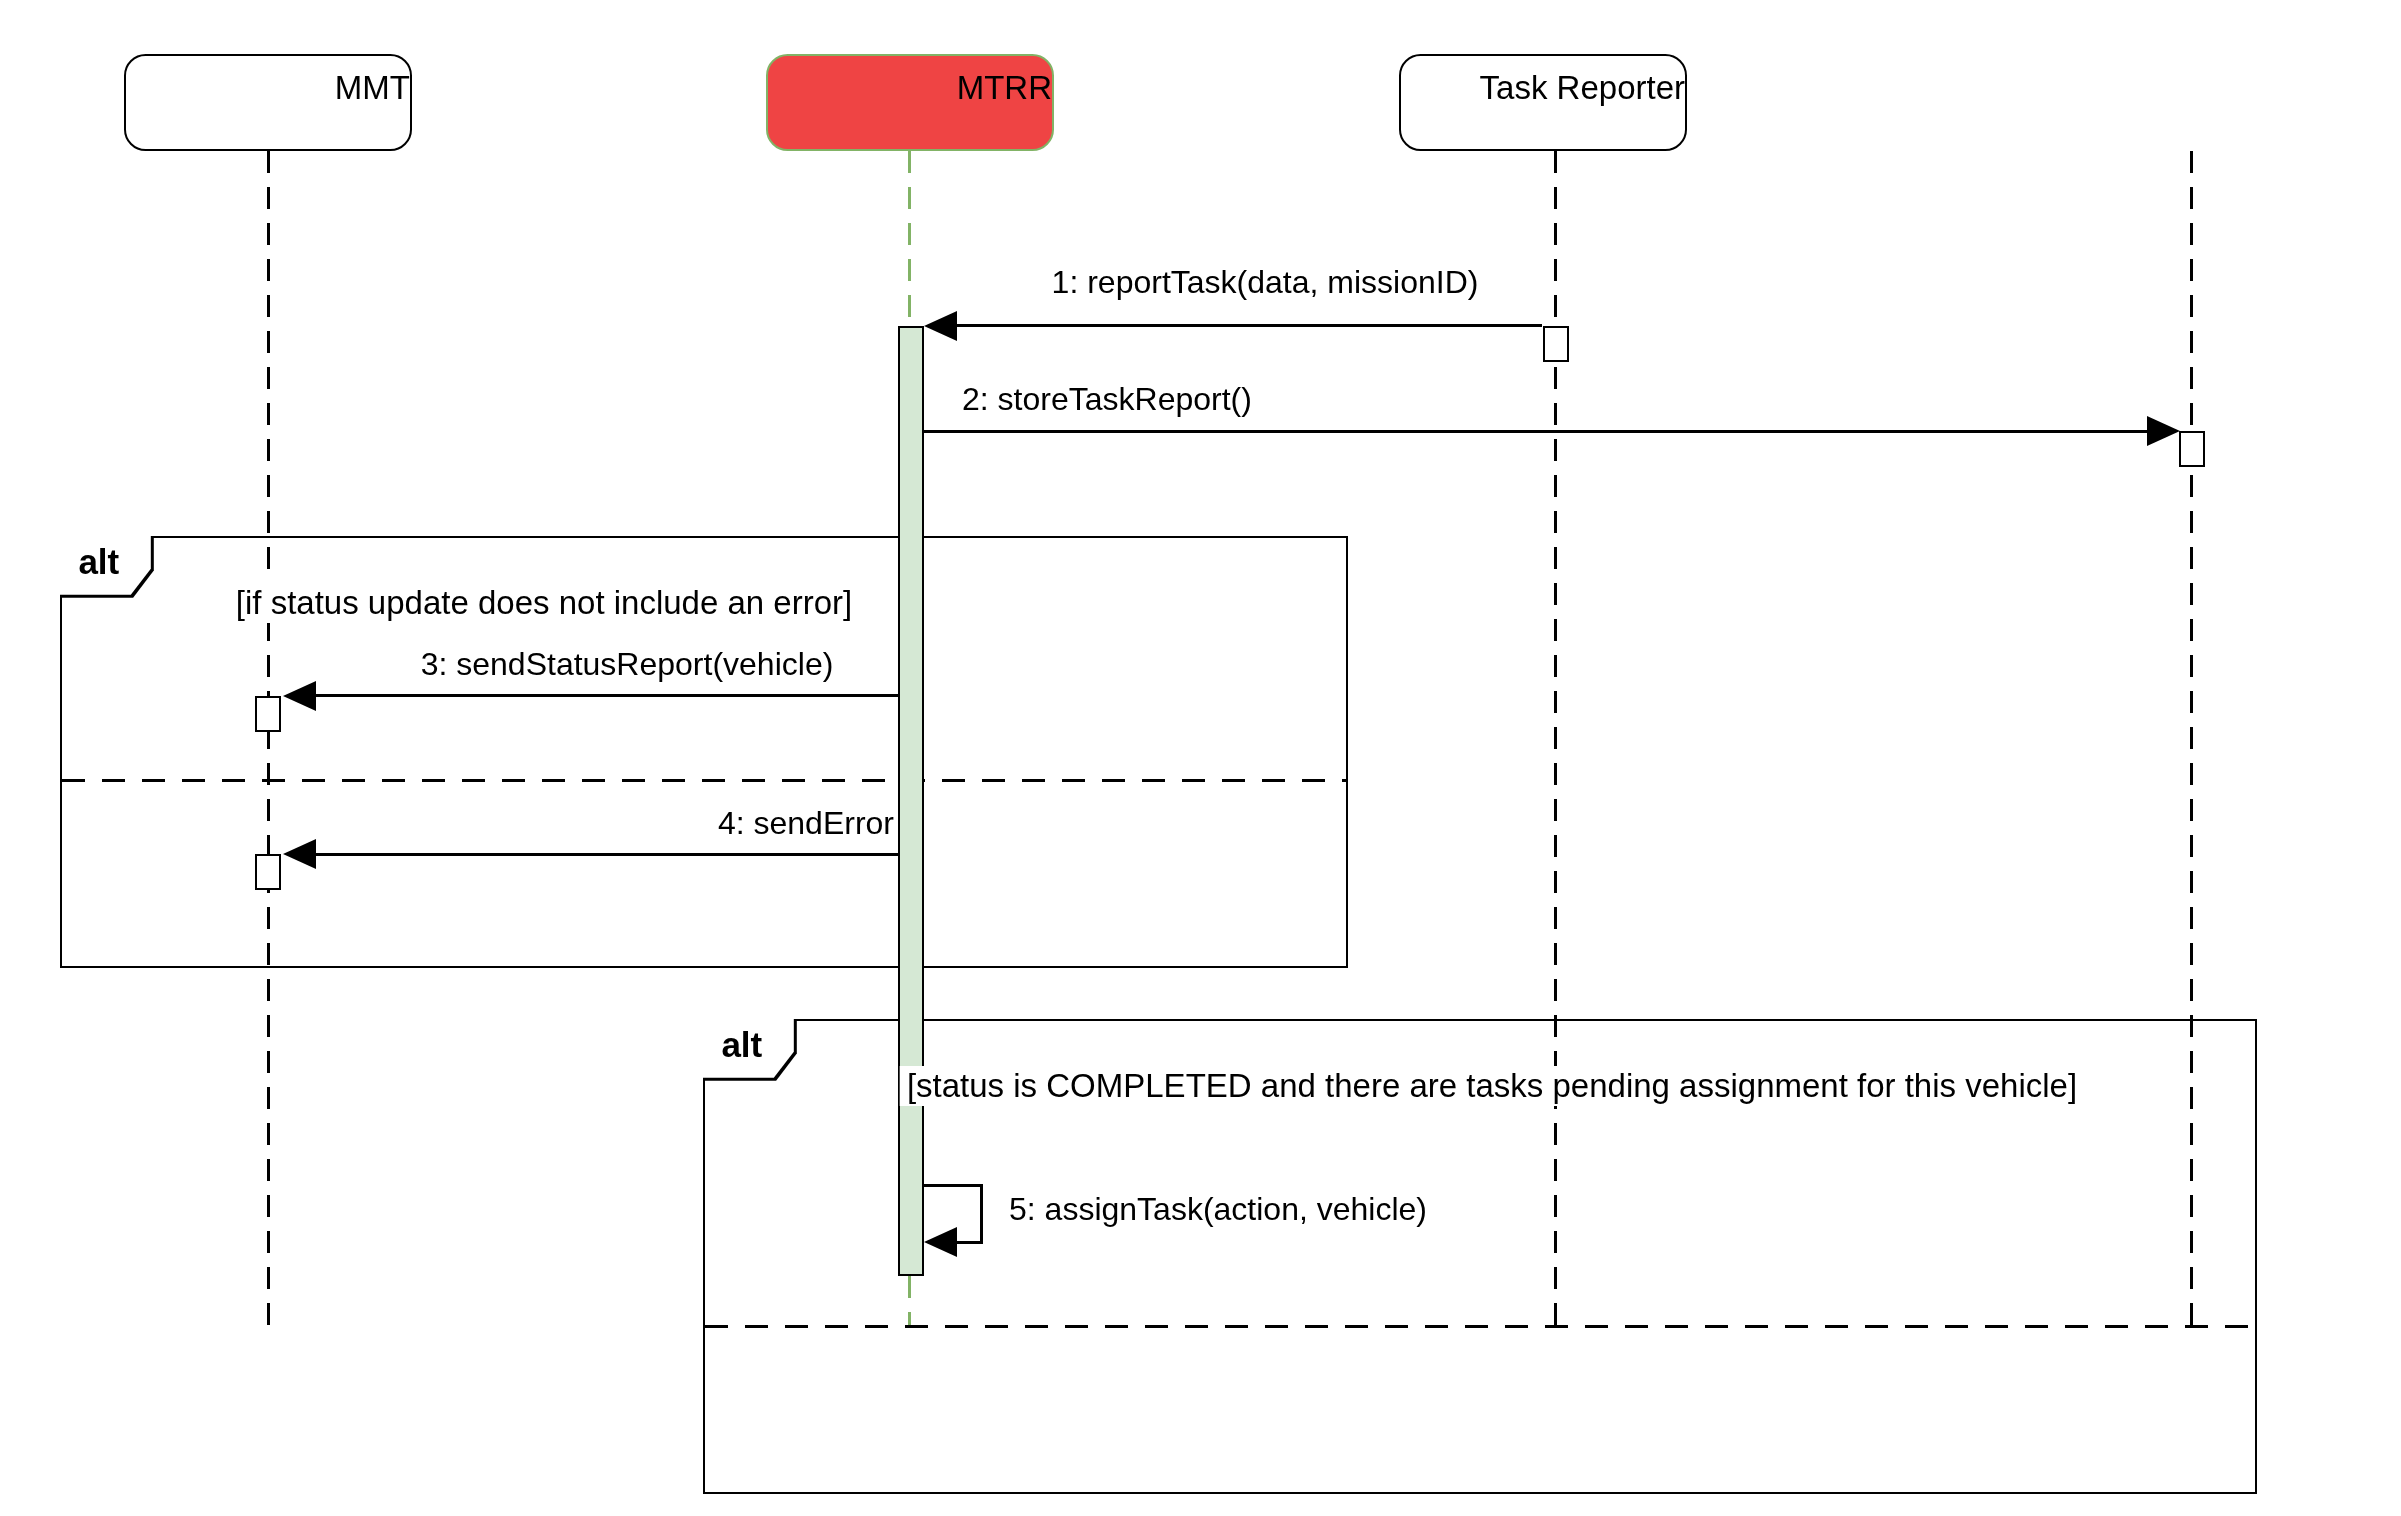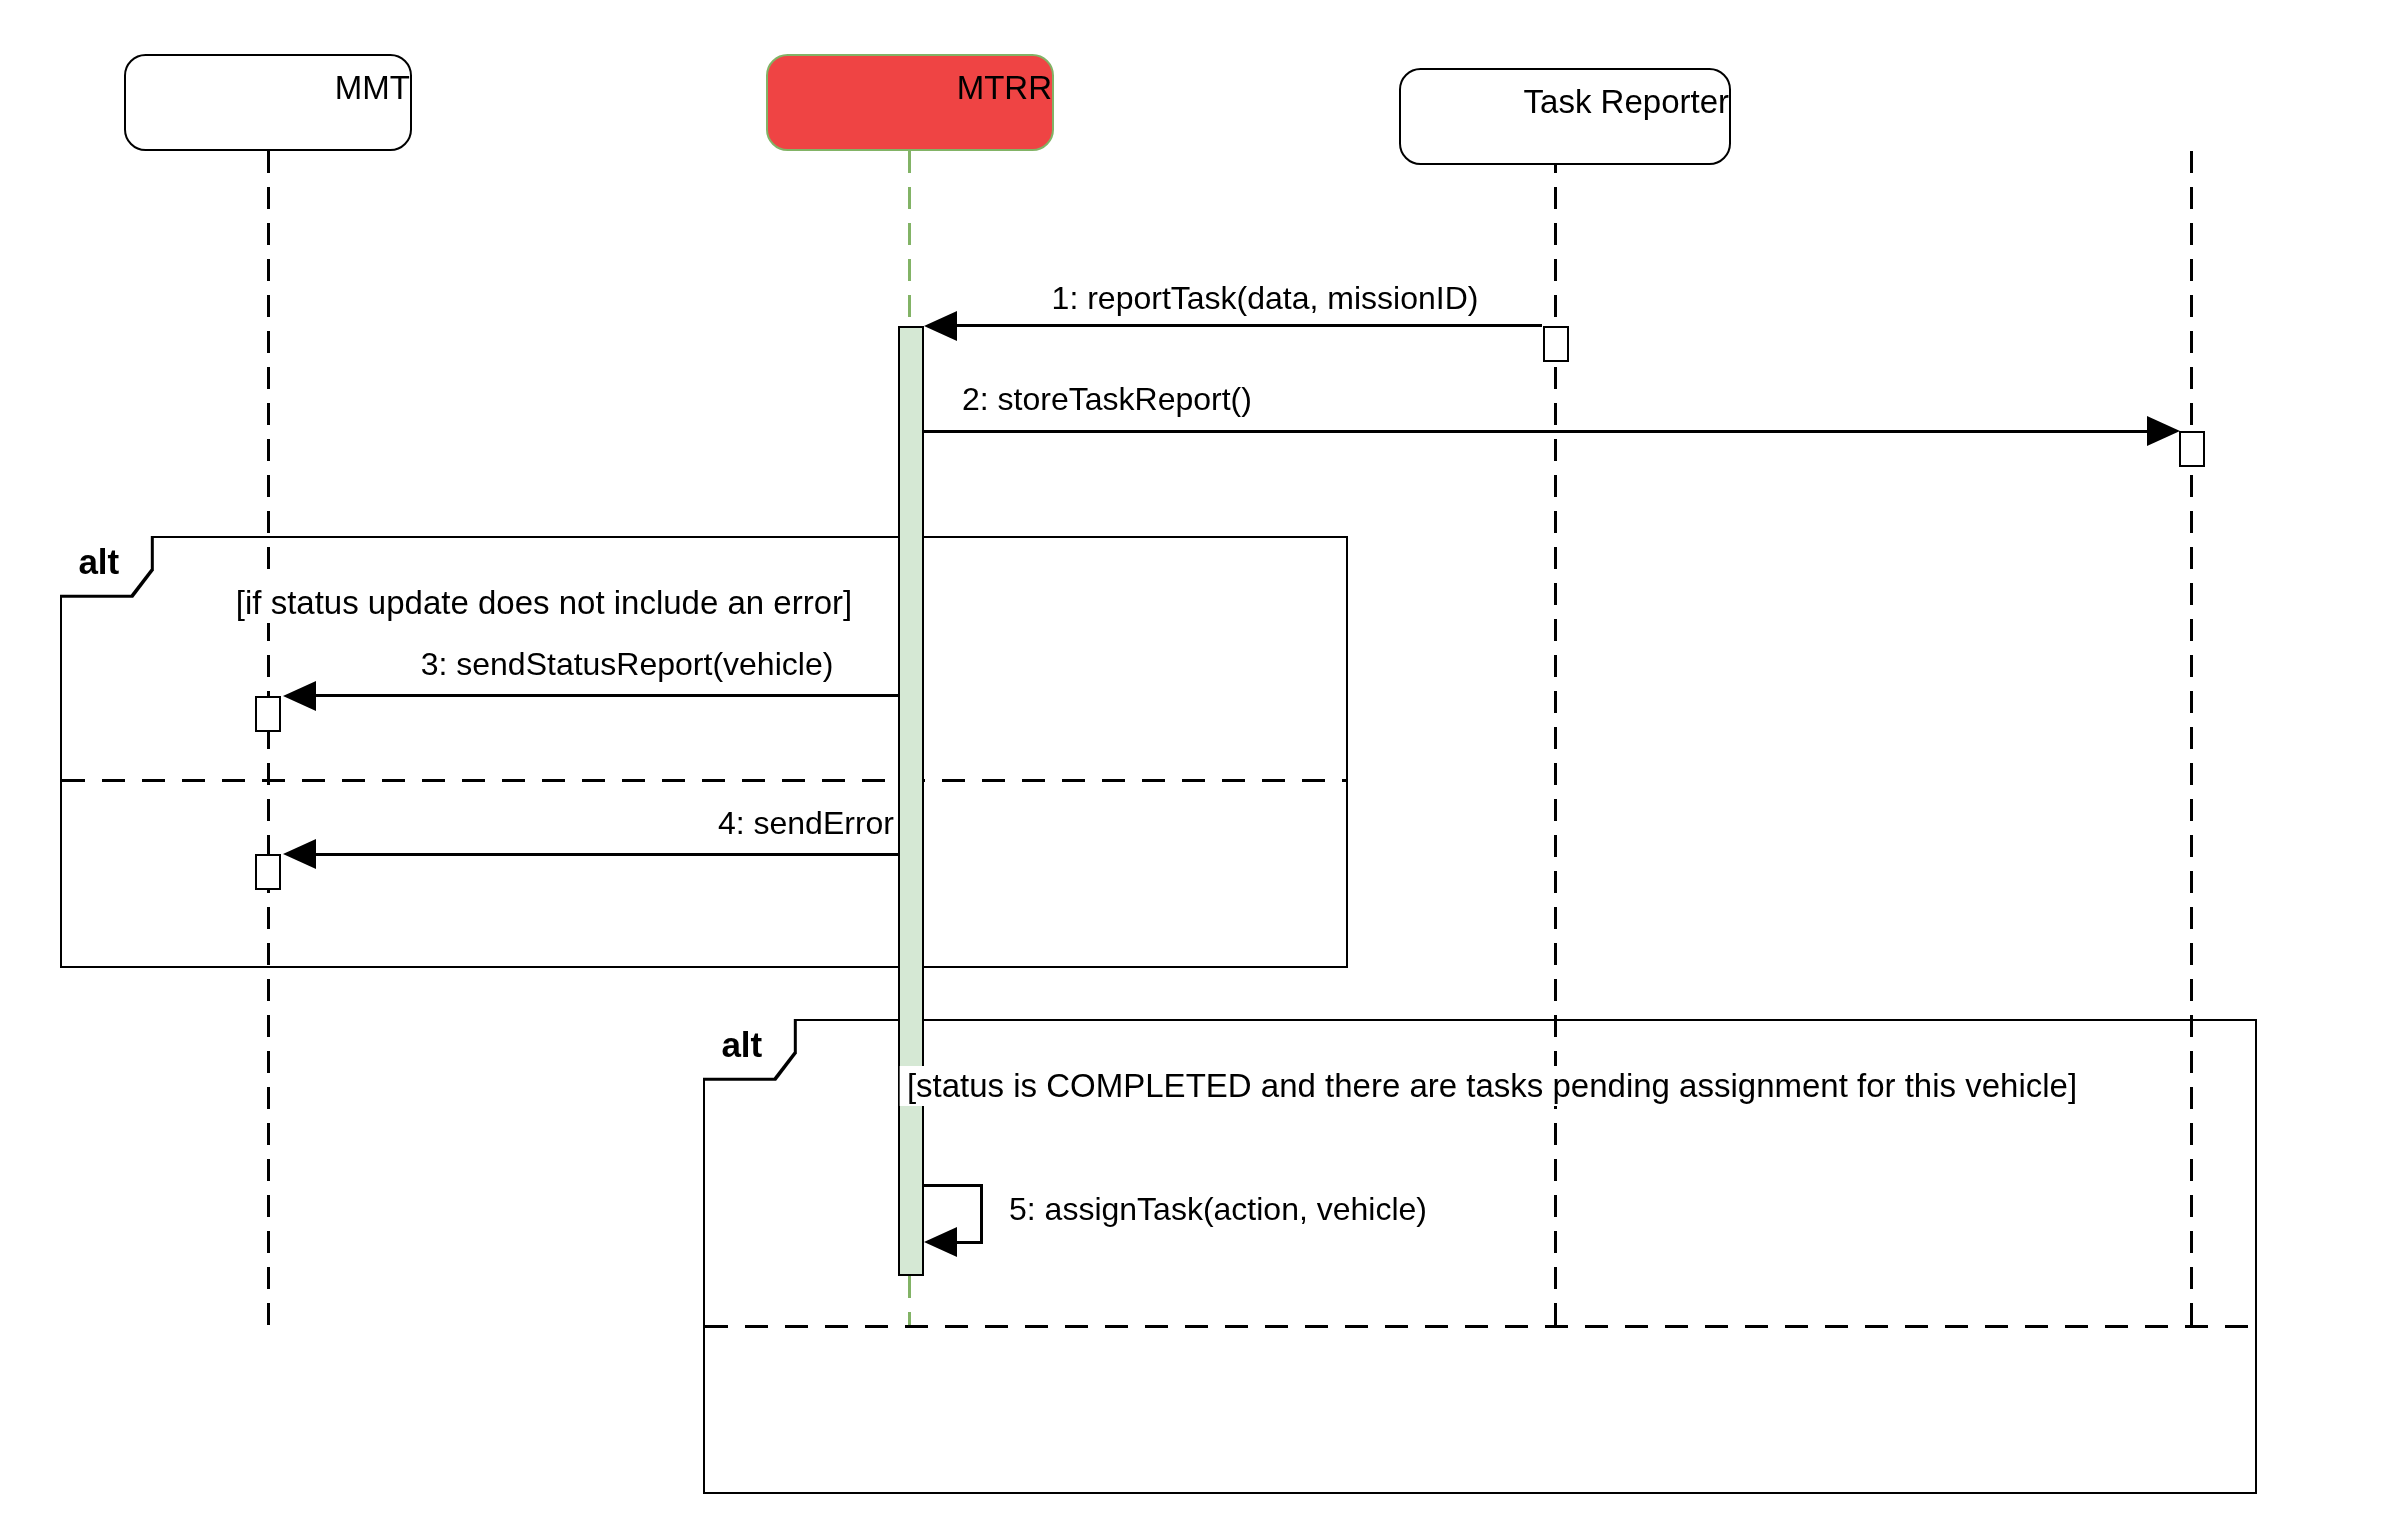--- a/index.html
+++ b/index.html
@@ -79,21 +79,21 @@
   <div class="lifeline green" style="left:908px;top:1276px;height:52px;"></div>
   <div class="lifeline" style="left:1554px;top:151px;height:1175px;"></div>
   <div class="lifeline" style="left:2190px;top:151px;height:1175px;"></div>
 
   <div class="actor" style="left:124px;width:288px;">
     <span>MMT</span>
   </div>
   <div class="actor highlight" style="left:766px;width:288px;">
     <span>MTRR</span>
   </div>
-  <div class="actor" style="left:1399px;width:332px;margin-top:14px;">
+  <div class="actor" style="left:1399px;width:288px;">
     <span>Task Reporter</span>
   </div>
 
   <div class="frame" style="left:60px;top:507px;width:1288px;height:432px;">
     <div class="op-tab">
       <div class="op-tab-inner">alt</div>
     </div>
   </div>
   <div class="divider" style="left:62px;top:779px;width:1286px;"></div>
 
@@ -109,21 +109,21 @@
   <div class="guard-label" style="left:544px;top:583px;">[if status update does not include an error]</div>
   <div class="guard-label" style="left:1492px;top:1066px;">[status is COMPLETED and there are tasks pending assignment for this vehicle]</div>
 
   <div class="activation-mini" style="left:1543px;top:326px;"></div>
   <div class="activation-mini" style="left:2179px;top:431px;"></div>
   <div class="activation-mini" style="left:255px;top:696px;"></div>
   <div class="activation-mini" style="left:255px;top:854px;"></div>
 
   <div class="msg-line" style="left:957px;top:324px;width:585px;"></div>
   <div class="arrow-left" style="left:924px;top:311px;"></div>
-  <div class="msg-label center" style="left:1265px;top:280px;">1: reportTask(data, missionID)</div>
+  <div class="msg-label center" style="left:1265px;top:264px;">1: reportTask(data, missionID)</div>
 
   <div class="msg-line" style="left:924px;top:430px;width:1223px;"></div>
   <div class="arrow-right" style="left:2147px;top:416px;"></div>
   <div class="msg-label" style="left:962px;top:381px;">2: storeTaskReport()</div>
 
   <div class="msg-line" style="left:316px;top:694px;width:583px;"></div>
   <div class="arrow-left" style="left:283px;top:681px;"></div>
   <div class="msg-label center" style="left:627px;top:646px;">3: sendStatusReport(vehicle)</div>
 
   <div class="msg-line" style="left:316px;top:853px;width:583px;"></div>

